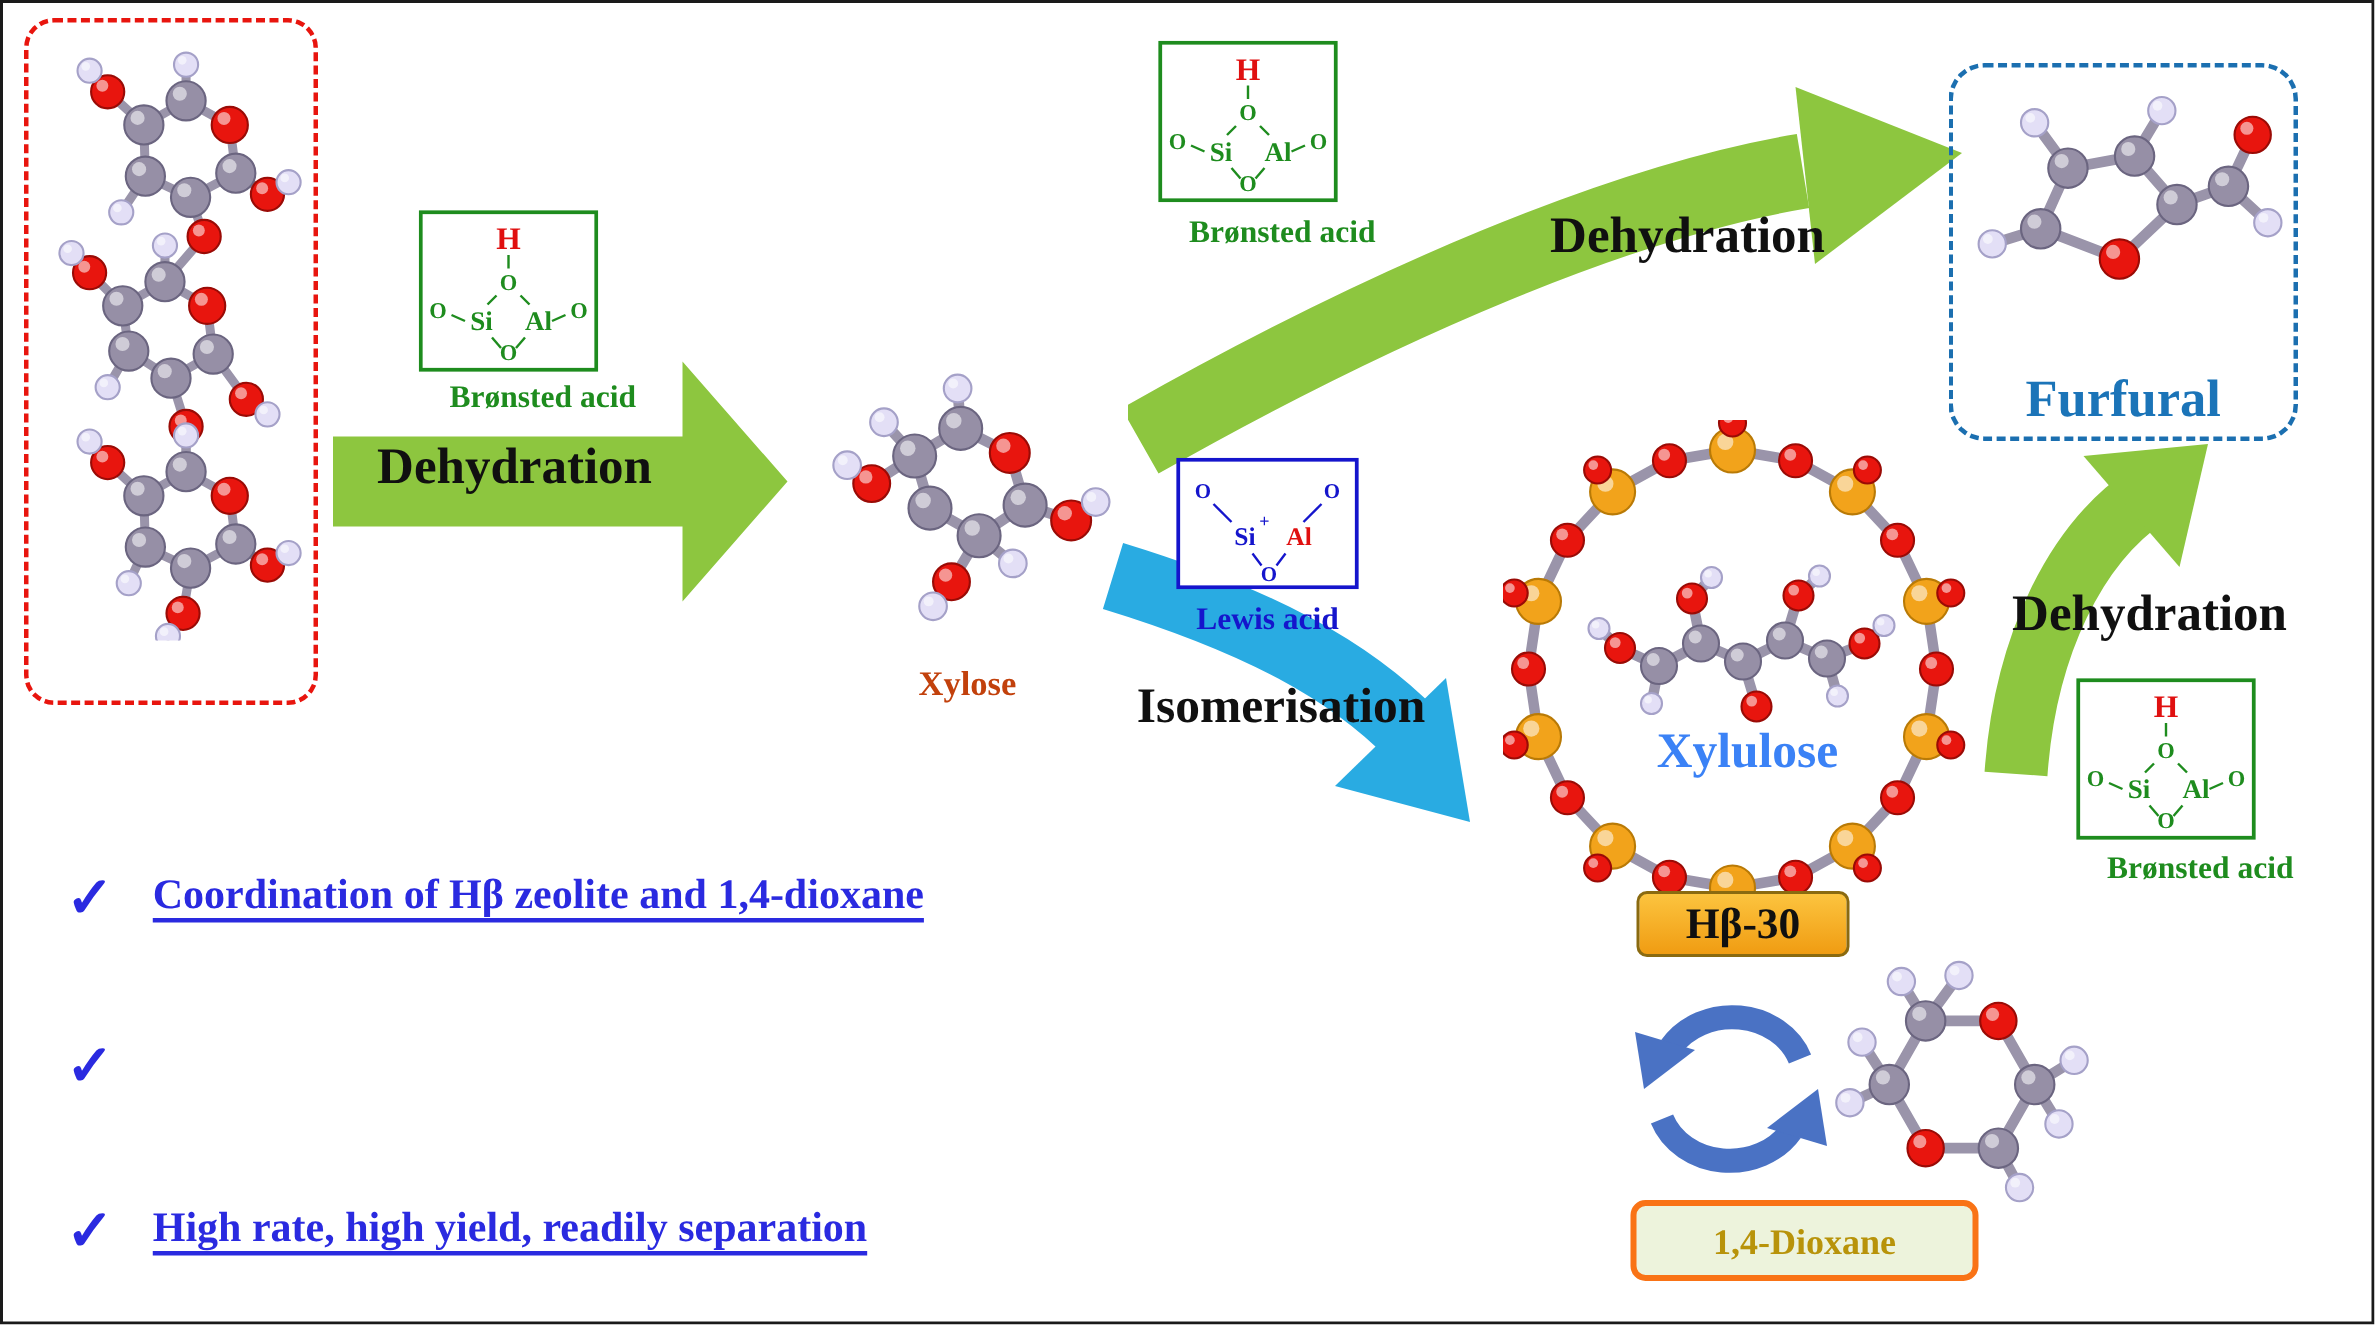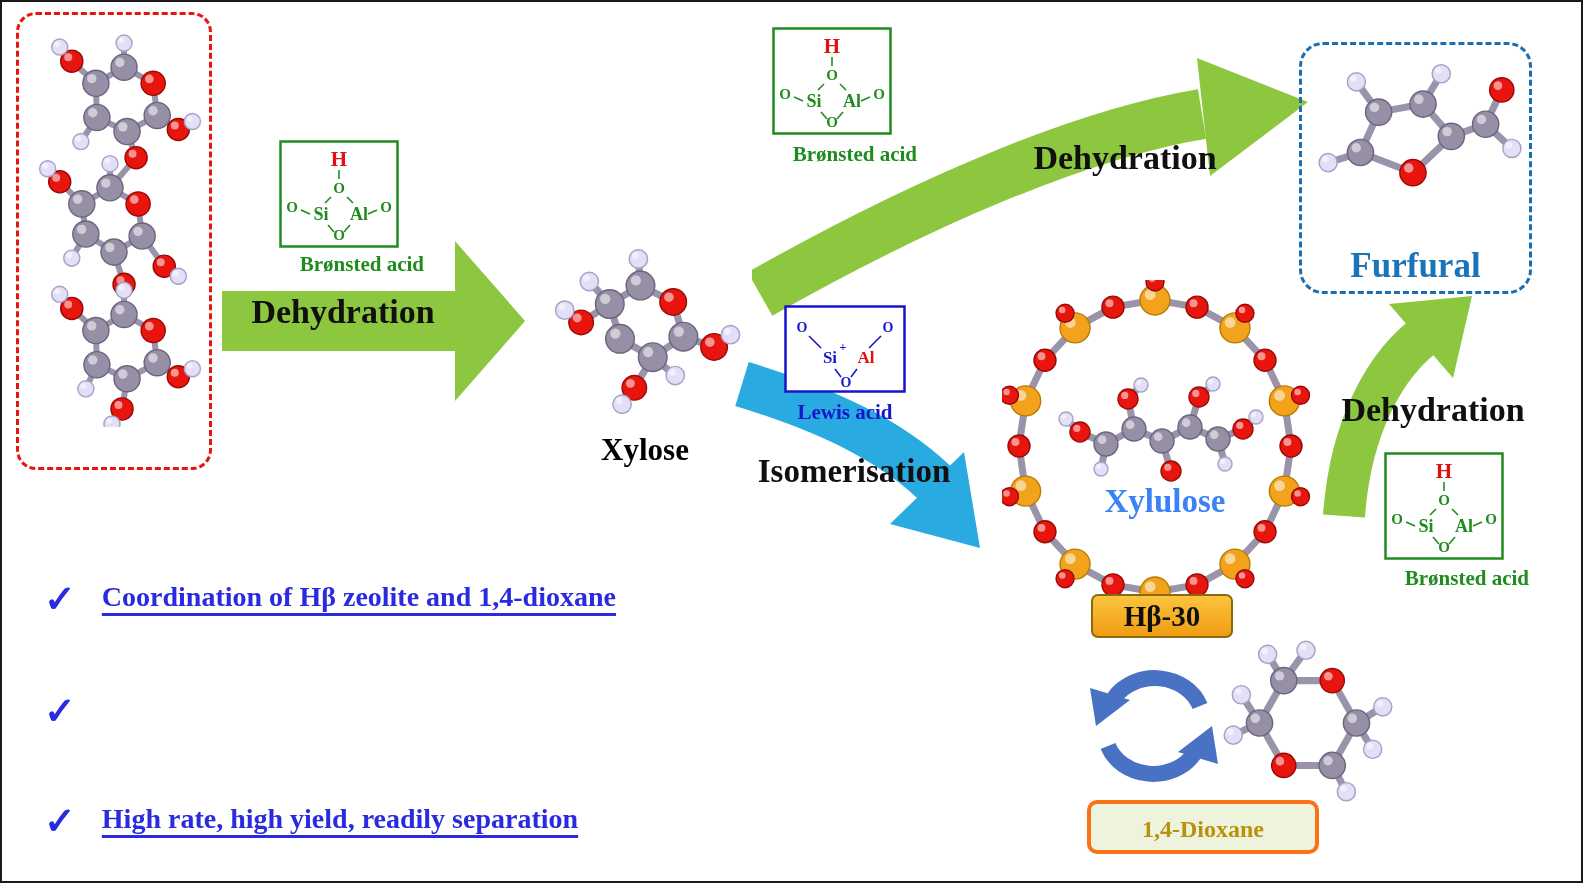--- a/index.html
+++ b/index.html
@@ -2,21 +2,21 @@
 <html><head>
 <meta charset="utf-8">
 <style>
   *{margin:0;padding:0;box-sizing:border-box}
   html,body{background:#fff}
   .canvas{position:relative;width:1583px;height:883px;background:#fff;border:2px solid #1a1a1a;
           overflow:hidden;font-family:"Liberation Serif","DejaVu Serif",serif;}
   .abs{position:absolute}
   .label{position:absolute;font-weight:bold;text-align:center;line-height:1.05}
   .lbl-xylan{left:0;bottom:4px;width:100%;font-size:37px;color:#e8150e}
-  .lbl-xylose{left:558px;top:432px;width:170px;font-size:31px;color:#000000}
+  .lbl-xylose{left:558px;top:442px;width:170px;font-size:23px;color:#c2410c}
   .lbl-furfural{left:0;bottom:6px;width:100%;font-size:35px;color:#1b74b8}
   .lbl-xylulose{left:1078px;top:482px;width:170px;font-size:33px;color:#3b82f6;z-index:6}
   .lbl-hydrolysis{left:236px;top:292px;width:210px;font-size:34px;color:#101010;z-index:5}
   .lbl-dehy-top{left:1003px;top:138px;width:240px;font-size:34px;color:#101010;z-index:5}
   .lbl-dehy-right{left:1316px;top:390px;width:230px;font-size:34px;color:#101010;z-index:5}
   .lbl-isomer{left:722px;top:452px;width:260px;font-size:33px;color:#101010;z-index:5}
   .lbl-acid-g{position:absolute;font-weight:bold;text-align:right;font-size:21px;color:#1e8c1e;width:170px}
   .lbl-acid-b{position:absolute;font-weight:bold;text-align:center;font-size:21px;color:#1515cc;width:150px}
   .panel-xylan{position:absolute;left:14px;top:10px;width:196px;height:458px;
                border:3px dashed #e8150e;border-radius:20px}

